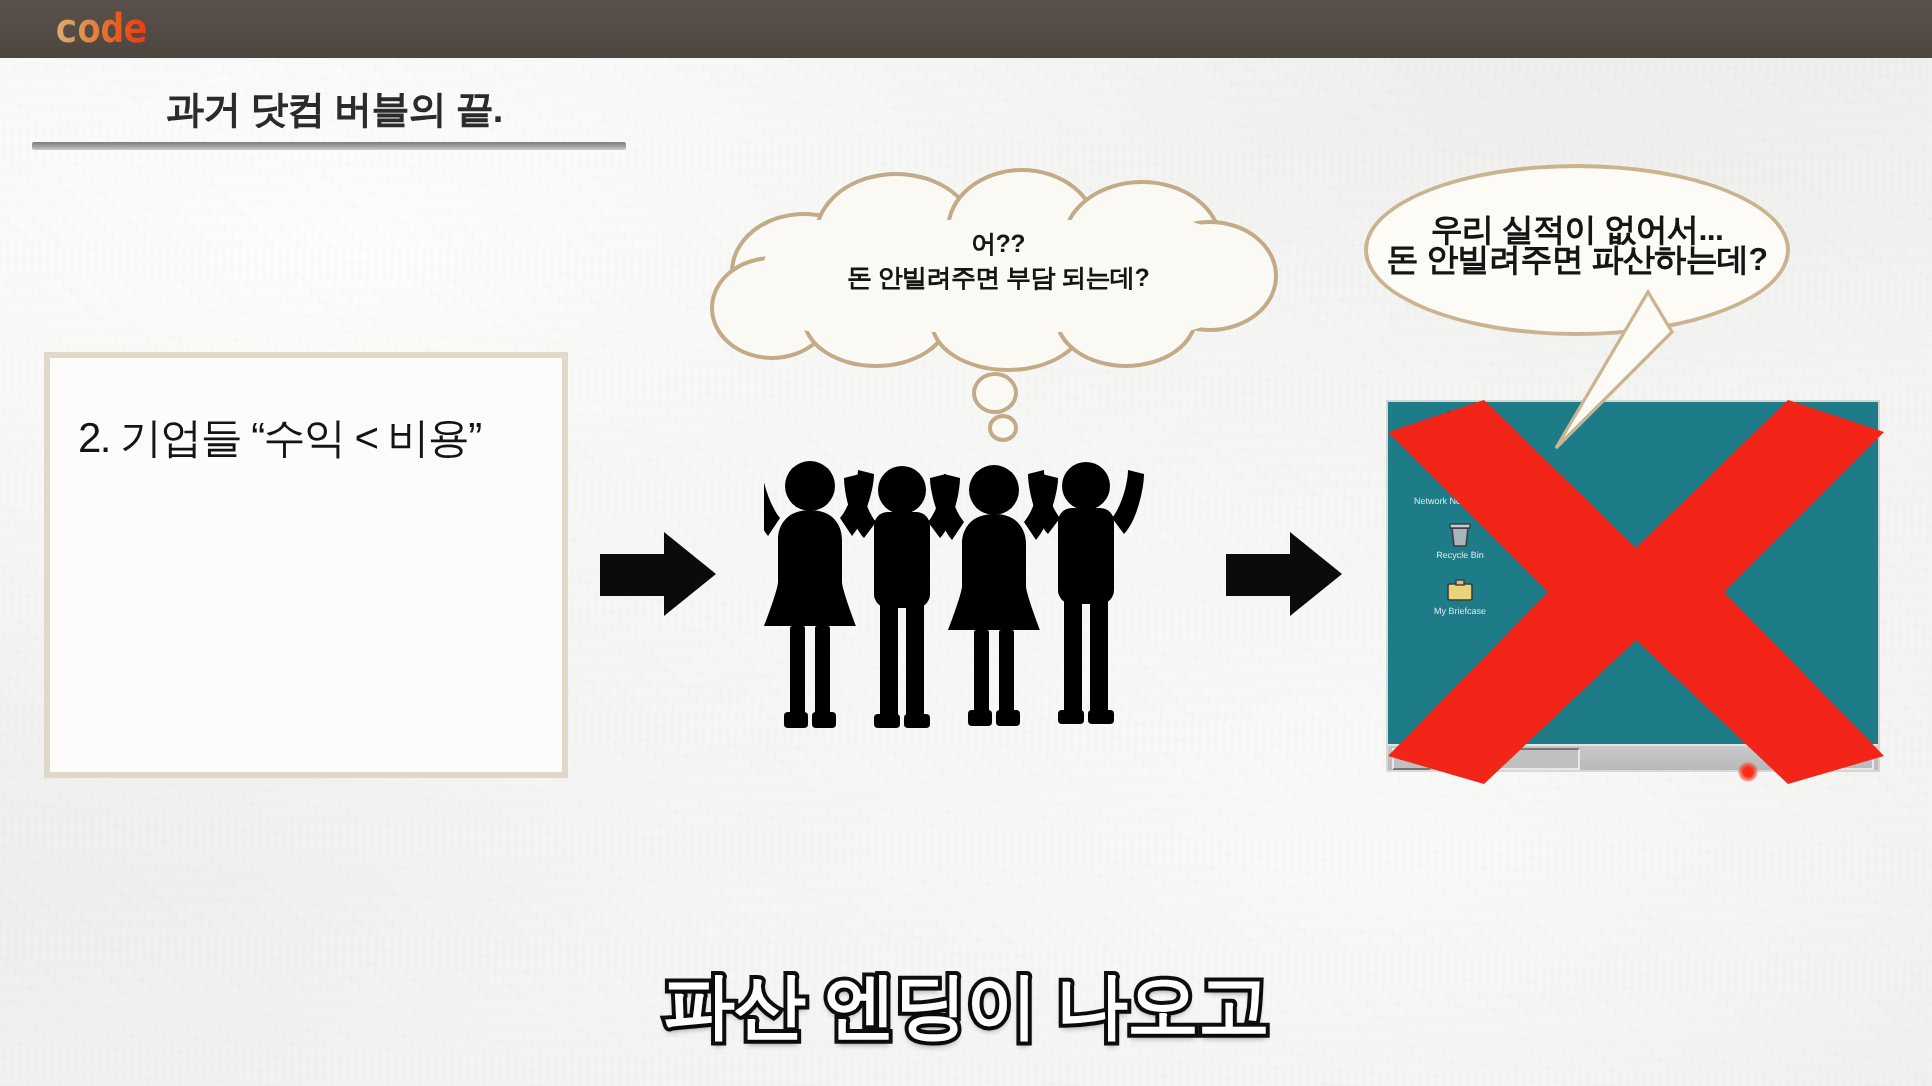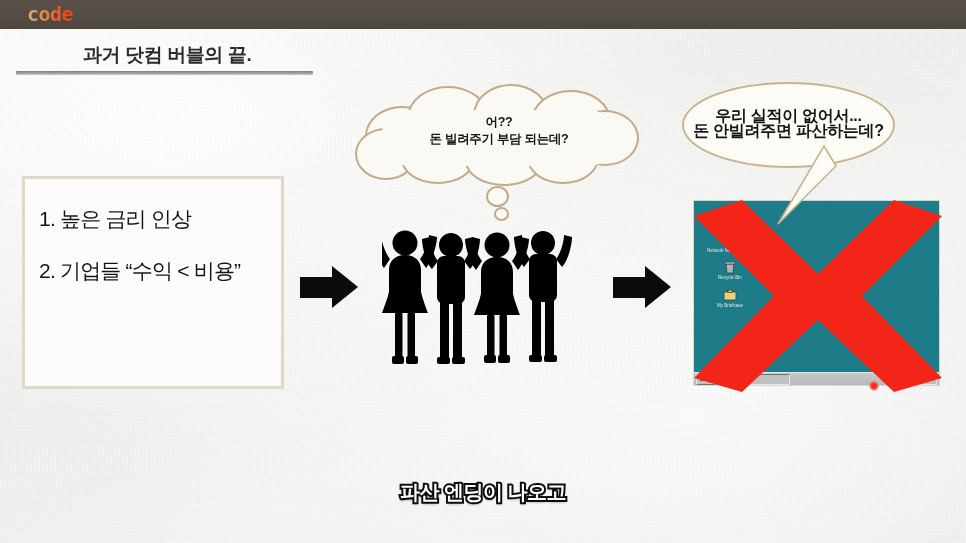--- a/index.html
+++ b/index.html
@@ -334,21 +334,21 @@
     background: radial-gradient(circle, #ff2a16 0%, #ff2a16 32%, rgba(255,60,40,0.55) 58%, rgba(255,80,60,0) 78%);
   }
 
   
   #caption {
     position: absolute;
     left: 0;
     top: 479px;
     width: 966px;
     text-align: center;
-    font-size: 20px;
+    font-size: 36px;
     font-weight: 700;
     color: #ffffff;
     letter-spacing: -0.5px;
     -webkit-text-stroke: 4px #111;
     paint-order: stroke fill;
     text-shadow:
       0 0 2px rgba(0,0,0,0.7),
       0 2px 3px rgba(0,0,0,0.45);
   }
 </style>
@@ -360,21 +360,20 @@
   <div id="paper-texture"></div>
 
   <div id="topbar">
     <div id="logo">code</div>
   </div>
 
   <div id="slide-title">과거 닷컴 버블의 끝.</div>
   <div id="title-rule"></div>
 
   <div id="event-box">
-    <div class="event-item">1. 높은 금리 인상</div>
     <div class="event-item">2. 기업들 “수익 &lt; 비용”</div>
   </div>
 
   <div class="arrow" id="arrow-1">
     <div class="shaft"></div>
     <div class="head"></div>
   </div>
 
   <div id="thought-bubble">
 
@@ -383,21 +382,21 @@
     <div class="lobe" style="left:118px; top:0px;  width:76px;  height:62px;"></div>
     <div class="lobe" style="left:176px; top:6px;  width:80px;  height:62px;"></div>
     <div class="lobe" style="left:216px; top:26px; width:68px;  height:56px;"></div>
     <div class="lobe" style="left:0px;   top:44px; width:62px;  height:52px;"></div>
     <div class="lobe" style="left:46px;  top:50px; width:74px;  height:50px;"></div>
     <div class="lobe" style="left:110px; top:52px; width:78px;  height:50px;"></div>
     <div class="lobe" style="left:172px; top:48px; width:72px;  height:52px;"></div>
     <div class="core"></div>
     <div id="thought-text">
       <div>어??</div>
-      <div>돈 빌려주기 부담 되는데?</div>
+      <div>돈 안빌려주면 부담 되는데?</div>
     </div>
   </div>
 
   <div class="tail-dot" style="left:486px; top:186px; width:23px; height:21px;"></div>
   <div class="tail-dot" style="left:494px; top:207px; width:15px; height:14px;"></div>
 
   <svg id="people" viewBox="0 0 190 145">
     <g fill="#000000">
 
       <g transform="translate(0,0)">

